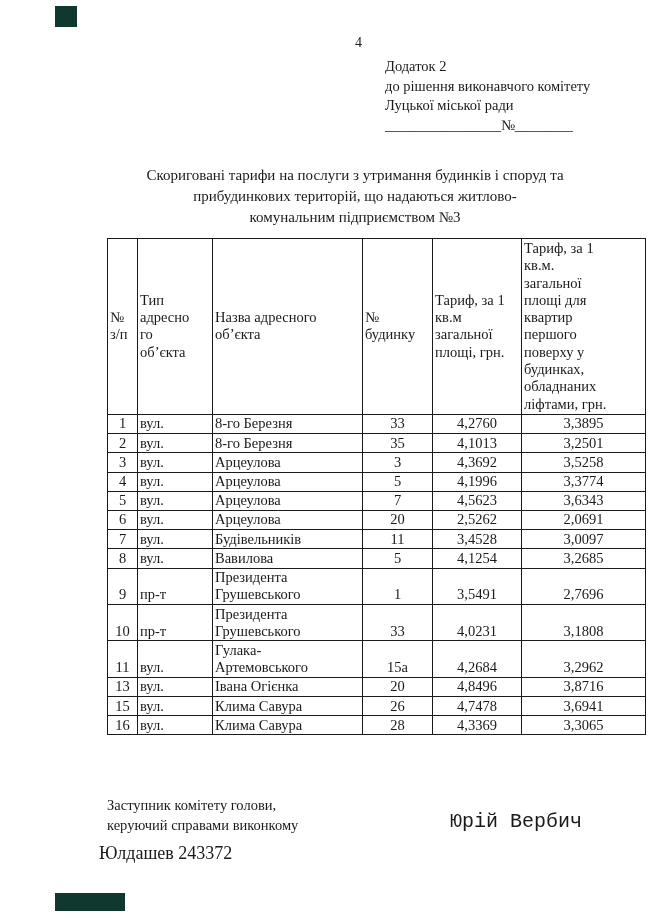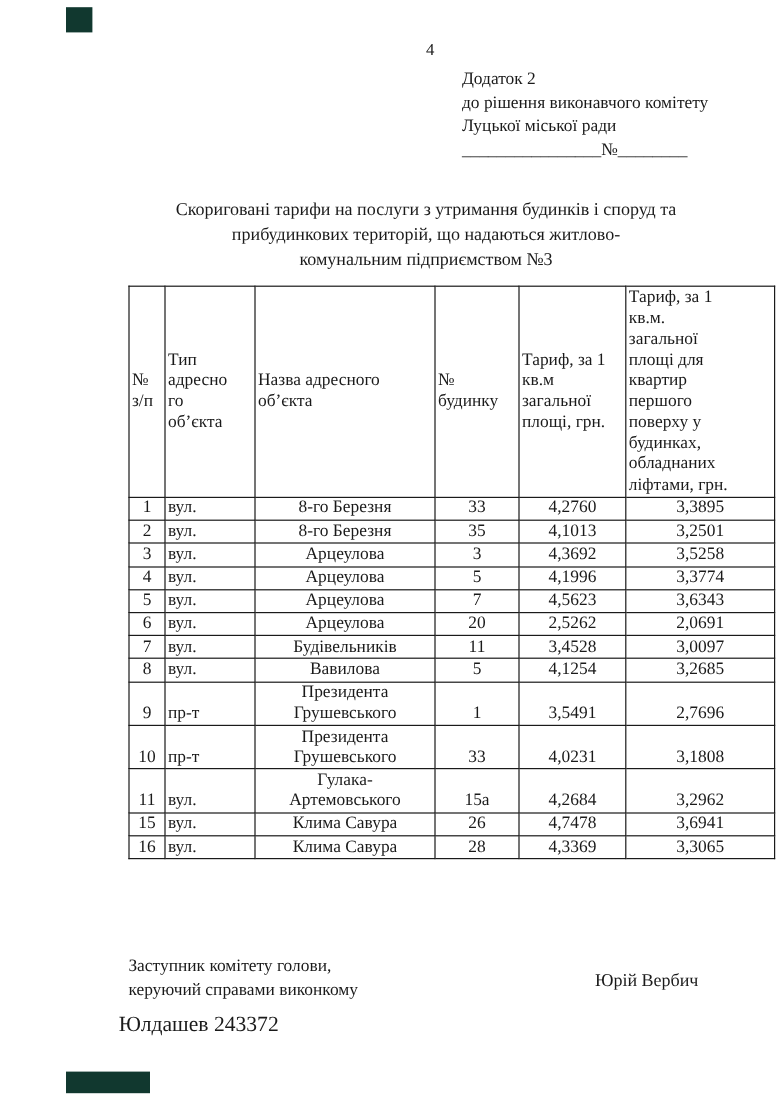--- a/index.html
+++ b/index.html
@@ -55,30 +55,31 @@
     padding: 1px 2px;
   }
   table.tariffs td {
     vertical-align: bottom;
     line-height: 17.2px;
     padding: 0.5px 2px;
     height: 18px;
   }
   td.c-num, td.c-house, td.c-t1, td.c-t2 { text-align: center; }
   td.c-type { text-align: left; padding-left: 6px; }
-  td.c-name { text-align: center; padding-left: 5px; }
+  td.c-name { text-align: left; padding-left: 5px; }
 
   .footer-role {
     position: absolute; left: 107px; top: 795px;
     font-size: 14.5px; line-height: 20px;
     white-space: pre-line;
   }
   .signer {
     position: absolute; right: 68px; top: 810px;
-    font-size: 15px;
+    font-size: 20px;
+    font-family: Liberation Mono, monospace;
   }
   .executor {
     position: absolute; left: 99px; top: 843px;
     font-size: 18px;
   }
 </style>
 </head>
 <body>
 
 <div class="page">
@@ -220,20 +221,28 @@
         <tr>
         <td class="c-num">11</td>
         <td class="c-type">вул.</td>
         <td class="c-name">Гулака-
 Артемовського</td>
         <td class="c-house">15а</td>
         <td class="c-t1">4,2684</td>
         <td class="c-t2">3,2962</td>
       </tr>
         <tr>
+        <td class="c-num">13</td>
+        <td class="c-type">вул.</td>
+        <td class="c-name">Івана Огієнка</td>
+        <td class="c-house">20</td>
+        <td class="c-t1">4,8496</td>
+        <td class="c-t2">3,8716</td>
+      </tr>
+        <tr>
         <td class="c-num">15</td>
         <td class="c-type">вул.</td>
         <td class="c-name">Клима Савура</td>
         <td class="c-house">26</td>
         <td class="c-t1">4,7478</td>
         <td class="c-t2">3,6941</td>
       </tr>
         <tr>
         <td class="c-num">16</td>
         <td class="c-type">вул.</td>

